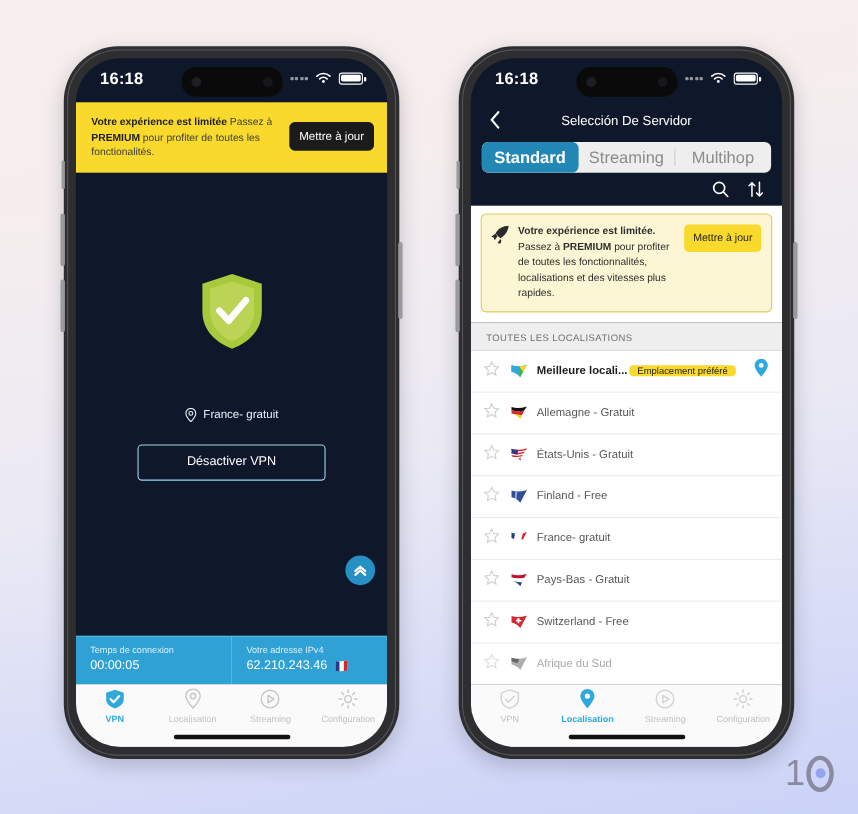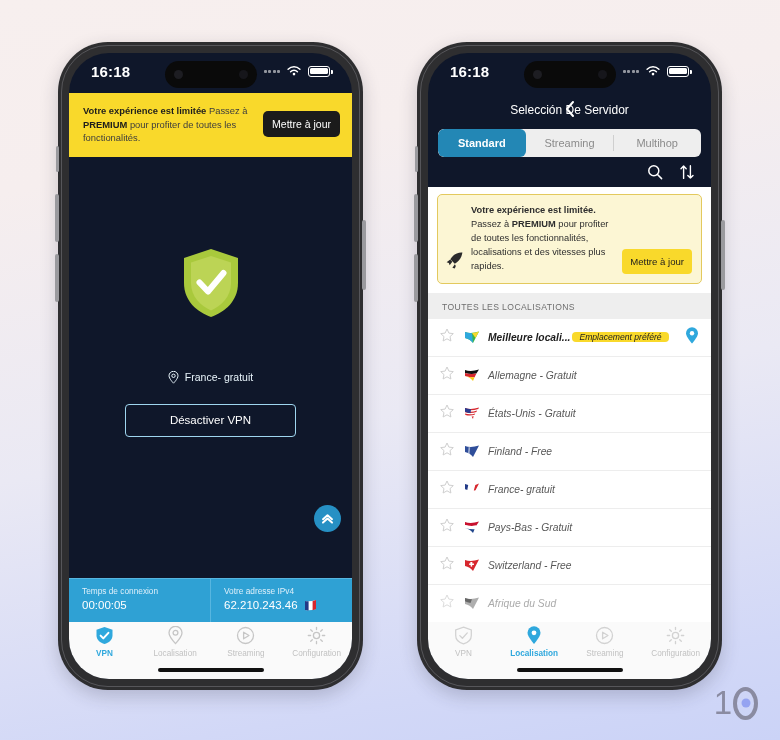--- a/index.html
+++ b/index.html
@@ -101,43 +101,43 @@
     flex:0 0 57px; background:#fafafa; display:flex; align-items:flex-start;
     padding-top:4px; position:relative;
   }
   .tab{ flex:1; display:flex; flex-direction:column; align-items:center; gap:4px; cursor:pointer;}
   .tab .ic{ height:19px; display:flex; align-items:center; }
   .tab .lb{ font-size:8.2px; color:#c2c2c2; }
   .tab.active .lb{ color:#2fa8dd; font-weight:bold; }
   .homebar{ position:absolute; bottom:7px; left:50%; transform:translateX(-50%); width:106px; height:4px; border-radius:2px; background:#111; }
 
   
-  .navbar2{ flex:0 0 34px; display:flex; align-items:center; padding:0 16px; color:#fff; position:relative;justify-content:center;}
+  .navbar2{ flex:0 0 34px; display:flex; align-items:center; padding:0 16px; color:#fff; position:relative;}
   .navbar2 .back{ font-size:18px; line-height:1; cursor:pointer; }
   .navbar2 .ttl{ position:absolute; left:0; right:0; text-align:center; font-size:12px; pointer-events:none;}
   .segwrap{ padding:2px 10px 0; }
   .seg{ display:flex; background:#eeeeee; border-radius:6px; height:28px; overflow:hidden; }
-  .seg div{ flex:1; display:flex; align-items:center; justify-content:center; font-size:11px; color:#8b8b8b; cursor:pointer; position:relative;}
+  .seg div{ flex:1; display:flex; align-items:center; justify-content:center; font-size:15px; color:#8b8b8b; cursor:pointer; position:relative;}
   .seg div.on{ background:#2387b5; color:#fff; font-weight:bold; border-radius:6px; }
   .seg div:nth-child(3)::before{ content:""; position:absolute; left:0; top:6px; bottom:6px; width:1px; background:#cfcfcf; }
   .icorow{ flex:0 0 30px; display:flex; align-items:center; justify-content:flex-end; gap:16px; padding:0 16px; }
   .icorow span{ cursor:pointer; display:flex; }
 
   .banner2wrap{ background:#fff; padding:7px 9px 9px; flex:0 0 auto; }
   .banner2{
     background:#fcf6d4; border:1px solid #e3c95d; border-radius:5px;
-    padding:9px 9px 9px 7px; display:flex; align-items:flex-end; gap:7px;
+    padding:9px 9px 9px 7px; display:flex; align-items:flex-start; gap:7px;
   }
   .banner2 .rk{ flex:0 0 auto; }
   .banner2 .txt{ flex:1; font-size:9.3px; line-height:1.5; color:#2e2e2e; }
   .banner2 .cta{ background:#f9d92b; color:#1d1d1d; font-size:9.6px; padding:7px 8px; border-radius:4px; white-space:nowrap; border:none; cursor:pointer;}
 
   .sechead{ flex:0 0 auto; background:#eeeeee; padding:9px 14px 7px; font-size:8.6px; color:#6e6e6e; letter-spacing:.4px; }
 
-  .list{ flex:1; background:#fff; overflow:hidden;font-style:italic; }
+  .list{ flex:1; background:#fff; overflow:hidden; }
   .row{ height:38px; display:flex; align-items:center; padding:0 12px; border-bottom:1px solid #ededed; cursor:pointer; }
   .row .star{ flex:0 0 20px; }
   .row .flag{ flex:0 0 24px; display:flex; justify-content:center; }
   .row .nm{ font-size:10.3px; color:#585858; margin-left:4px; }
   .row.best .nm{ color:#1d1d1d; font-weight:bold; }
   .row .badge{ background:#f9d92b; color:#1d1d1d; font-size:8.6px; padding:0 7px; border-radius:4px; margin-left:2px;}
   .row .pin{ margin-left:auto; }
   .row.faded .nm{ color:#aaa; }
 
   

